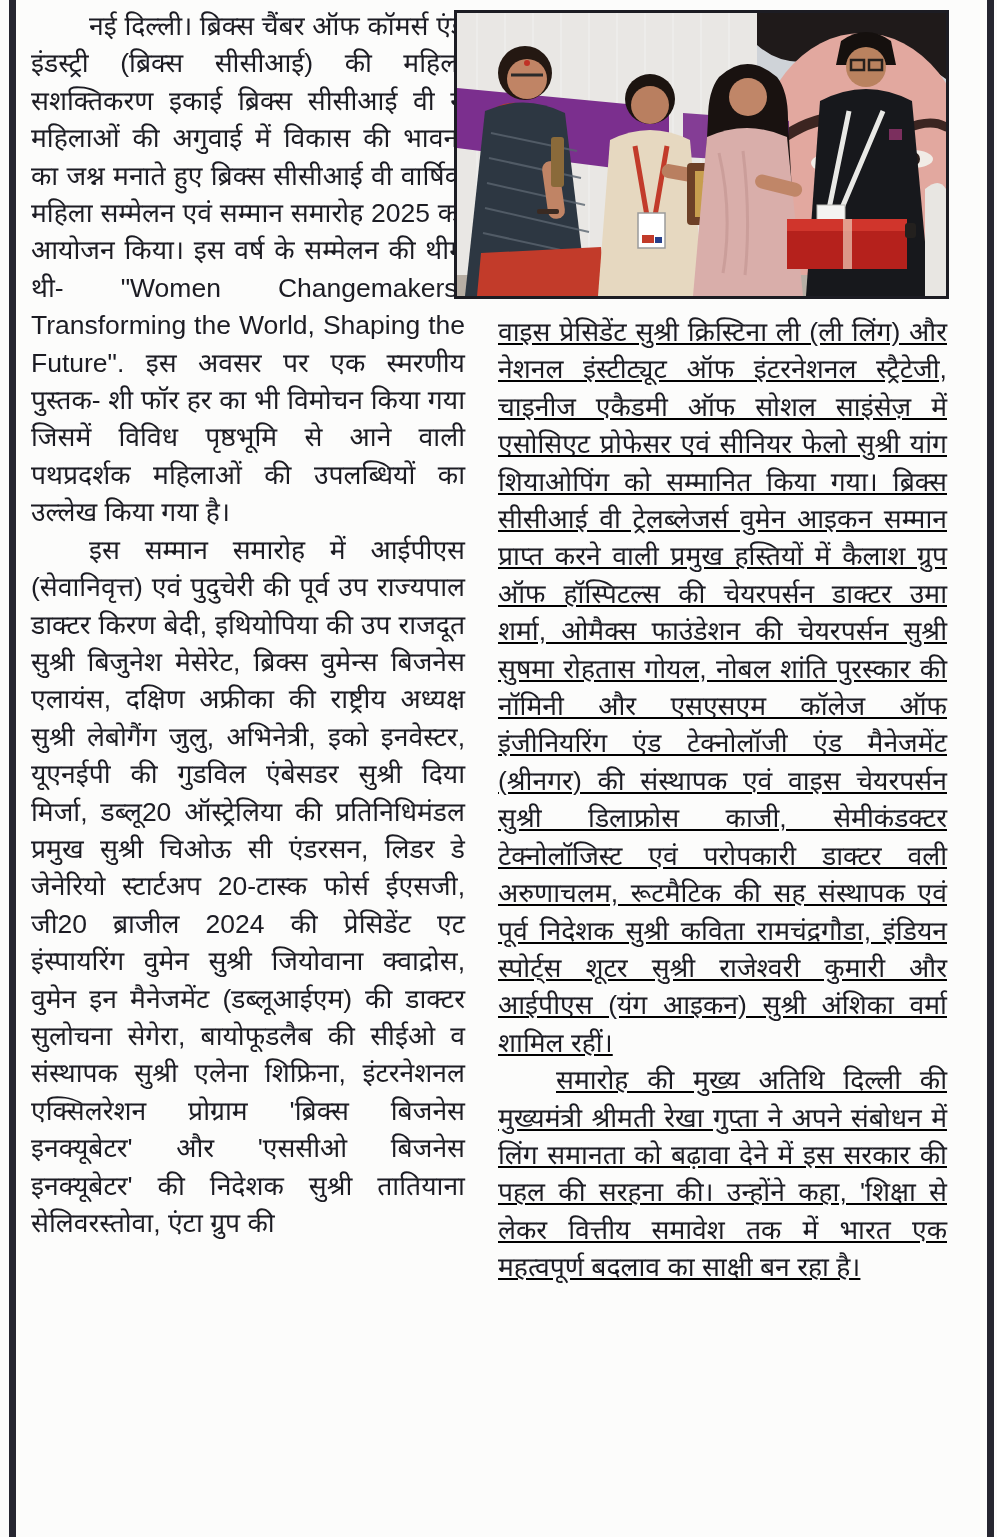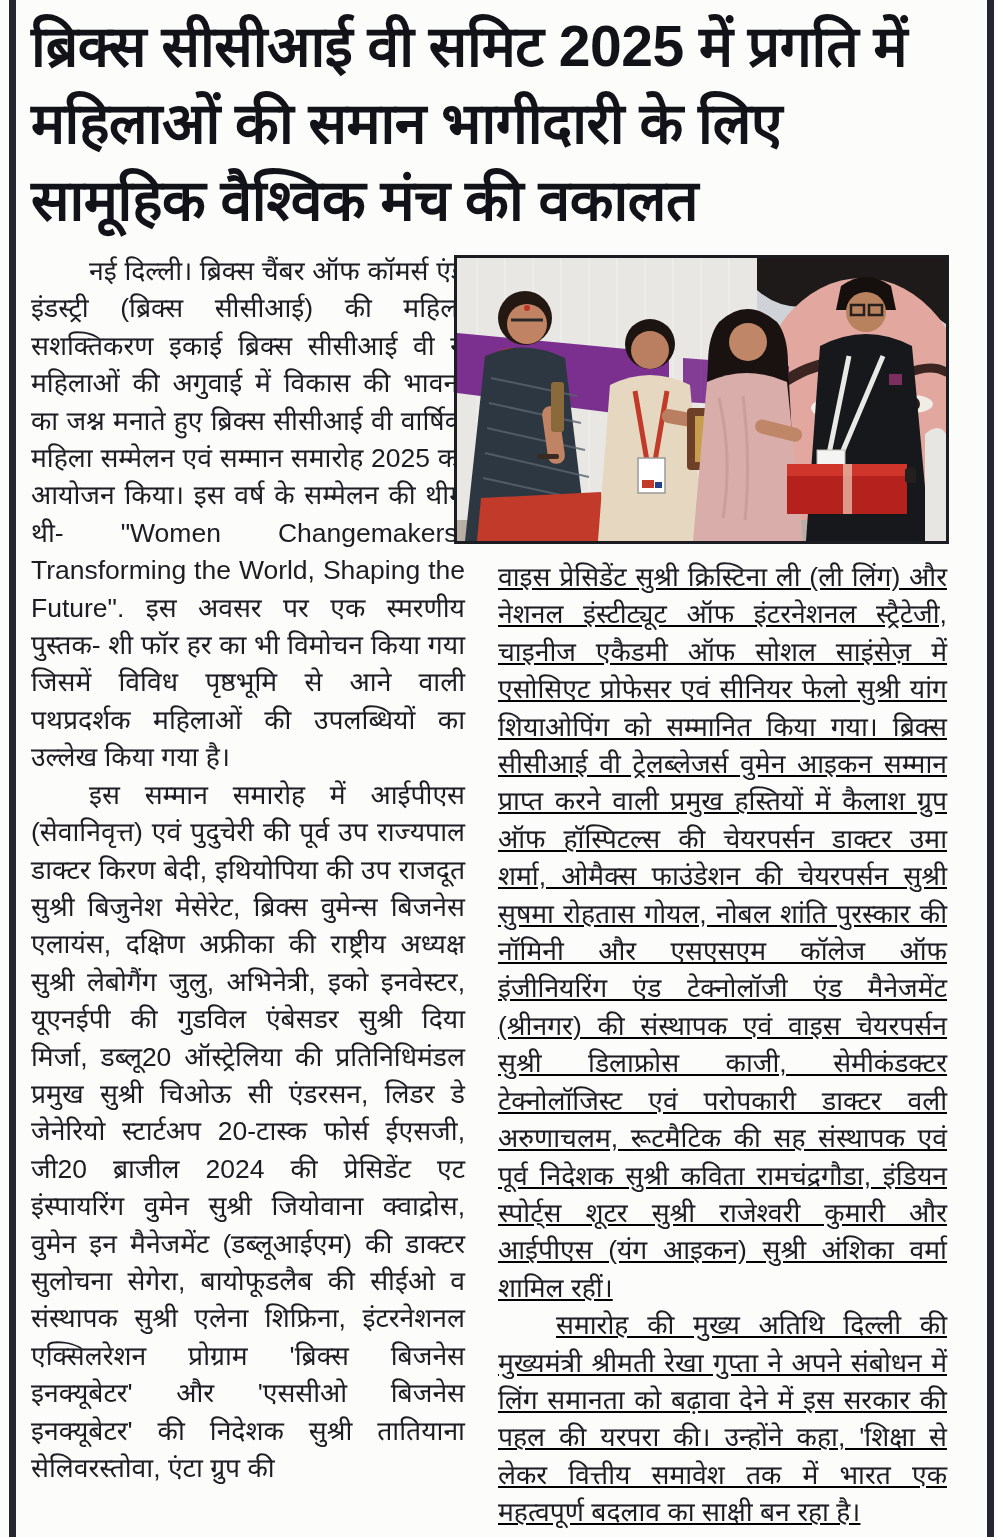--- a/index.html
+++ b/index.html
@@ -46,21 +46,20 @@
   figure.photo svg{display:block;}
 </style>
 </head>
 <body>
 
 <div class="page">
   <div class="rule rule-left"></div>
   <div class="rule rule-right"></div>
 
   <div class="content">
-    <h1 class="headline">ब्रिक्स सीसीआई वी समिट 2025 में प्रगति में महिलाओं की समान भागीदारी के लिए सामूहिक वैश्विक मंच की वकालत</h1>
 
     <div class="columns">
       <div class="col-left">
         <p class="body-text indent">नई दिल्ली। ब्रिक्स चैंबर ऑफ कॉमर्स एंड इंडस्ट्री (ब्रिक्स सीसीआई) की महिला सशक्तिकरण इकाई ब्रिक्स सीसीआई वी ने महिलाओं की अगुवाई में विकास की भावना का जश्न मनाते हुए ब्रिक्स सीसीआई वी वार्षिक महिला सम्मेलन एवं सम्मान समारोह 2025 का आयोजन किया। इस वर्ष के सम्मेलन की थीम थी- "Women Changemakers: Transforming the World, Shaping the Future". इस अवसर पर एक स्मरणीय पुस्तक- शी फॉर हर का भी विमोचन किया गया जिसमें विविध पृष्ठभूमि से आने वाली पथप्रदर्शक महिलाओं की उपलब्धियों का उल्लेख किया गया है।</p>
         <p class="body-text indent">इस सम्मान समारोह में आईपीएस (सेवानिवृत्त) एवं पुदुचेरी की पूर्व उप राज्यपाल डाक्टर किरण बेदी, इथियोपिया की उप राजदूत सुश्री बिजुनेश मेसेरेट, ब्रिक्स वुमेन्स बिजनेस एलायंस, दक्षिण अफ्रीका की राष्ट्रीय अध्यक्ष सुश्री लेबोगैंग जुलु, अभिनेत्री, इको इनवेस्टर, यूएनईपी की गुडविल एंबेसडर सुश्री दिया मिर्जा, डब्लू20 ऑस्ट्रेलिया की प्रतिनिधिमंडल प्रमुख सुश्री चिओऊ सी एंडरसन, लिडर डे जेनेरियो स्टार्टअप 20-टास्क फोर्स ईएसजी, जी20 ब्राजील 2024 की प्रेसिडेंट एट इंस्पायरिंग वुमेन सुश्री जियोवाना क्वाद्रोस, वुमेन इन मैनेजमेंट (डब्लूआईएम) की डाक्टर सुलोचना सेगेरा, बायोफूडलैब की सीईओ व संस्थापक सुश्री एलेना शिफ्रिना, इंटरनेशनल एक्सिलरेशन प्रोग्राम 'ब्रिक्स बिजनेस इनक्यूबेटर' और 'एससीओ बिजनेस इनक्यूबेटर' की निदेशक सुश्री तातियाना सेलिवरस्तोवा, एंटा ग्रुप की</p>
       </div>
 
       <div class="col-right">
         <figure class="photo">
           <svg viewBox="0 0 489 283" width="489" height="283" xmlns="http://www.w3.org/2000/svg">
@@ -148,17 +147,17 @@
                 <rect x="386" y="206" width="9" height="50" fill="#e9c0ad" opacity="0.75"></rect>
               </g>
               <rect x="448" y="210" width="11" height="15" rx="3" fill="#23201e"></rect>
             </g>
 
             <path d="M468,176 q14,-12 21,0 v107 h-21 z" fill="#e8e6e2"></path>
           </svg>
         </figure>
 
         <p class="body-text">वाइस प्रेसिडेंट सुश्री क्रिस्टिना ली (ली लिंग) और नेशनल इंस्टीट्यूट ऑफ इंटरनेशनल स्ट्रैटेजी, चाइनीज एकैडमी ऑफ सोशल साइंसेज़ में एसोसिएट प्रोफेसर एवं सीनियर फेलो सुश्री यांग शियाओपिंग को सम्मानित किया गया। ब्रिक्स सीसीआई वी ट्रेलब्लेजर्स वुमेन आइकन सम्मान प्राप्त करने वाली प्रमुख हस्तियों में कैलाश ग्रुप ऑफ हॉस्पिटल्स की चेयरपर्सन डाक्टर उमा शर्मा, ओमैक्स फाउंडेशन की चेयरपर्सन सुश्री सुषमा रोहतास गोयल, नोबल शांति पुरस्कार की नॉमिनी और एसएसएम कॉलेज ऑफ इंजीनियरिंग एंड टेक्नोलॉजी एंड मैनेजमेंट (श्रीनगर) की संस्थापक एवं वाइस चेयरपर्सन सुश्री डिलाफ्रोस काजी, सेमीकंडक्टर टेक्नोलॉजिस्ट एवं परोपकारी डाक्टर वली अरुणाचलम, रूटमैटिक की सह संस्थापक एवं पूर्व निदेशक सुश्री कविता रामचंद्रगौडा, इंडियन स्पोर्ट्स शूटर सुश्री राजेश्वरी कुमारी और आईपीएस (यंग आइकन) सुश्री अंशिका वर्मा शामिल रहीं।</p>
-        <p class="body-text indent">समारोह की मुख्य अतिथि दिल्ली की मुख्यमंत्री श्रीमती रेखा गुप्ता ने अपने संबोधन में लिंग समानता को बढ़ावा देने में इस सरकार की पहल की यरपरा की। उन्होंने कहा, 'शिक्षा से लेकर वित्तीय समावेश तक में भारत एक महत्वपूर्ण बदलाव का साक्षी बन रहा है।</p>
+        <p class="body-text indent">समारोह की मुख्य अतिथि दिल्ली की मुख्यमंत्री श्रीमती रेखा गुप्ता ने अपने संबोधन में लिंग समानता को बढ़ावा देने में इस सरकार की पहल की सरहना की। उन्होंने कहा, 'शिक्षा से लेकर वित्तीय समावेश तक में भारत एक महत्वपूर्ण बदलाव का साक्षी बन रहा है।</p>
       </div>
     </div>
   </div>
 </div>
 
 </body></html>

